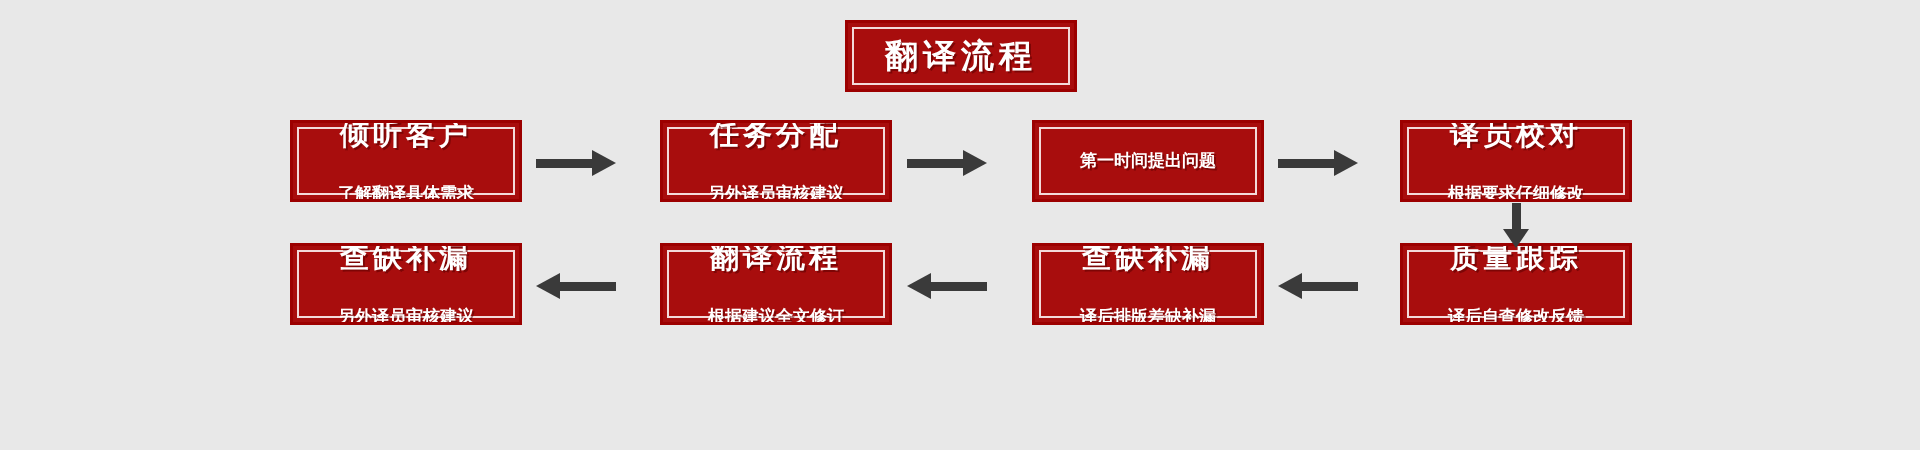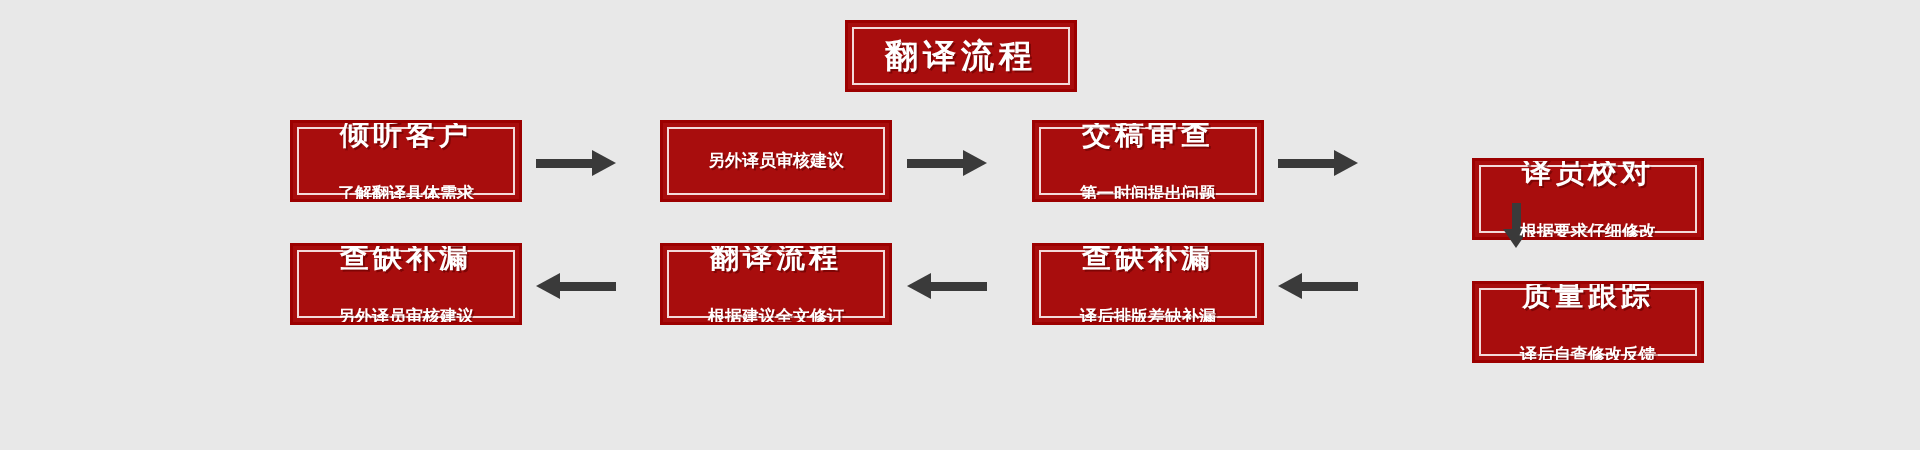--- a/index.html
+++ b/index.html
@@ -89,21 +89,21 @@
   .step .sub {
     font-size: 17px;
   }
 
   .row1 { top: 120px; }
   .row2 { top: 243px; }
 
   .col1 { left: 290px; }
   .col2 { left: 660px; }
   .col3 { left: 1032px; }
-  .col4 { left: 1472px; margin-top: 38px; }
+  .col4 { left: 1400px; }
 
   
   .arrow-h {
     position: absolute;
     height: 26px;
     width: 80px;
   }
   .arrow-h .shaft {
     position: absolute;
     top: 9px;
@@ -167,25 +167,25 @@
   <div class="rbox" id="title-box">
     <div class="ttl">翻译流程</div>
   </div>
 
   <div class="rbox step row1 col1">
     <div class="ttl">倾听客户</div>
     <div class="sub">了解翻译具体需求</div>
   </div>
 
   <div class="rbox step row1 col2">
+    <div class="ttl">任务分配</div>
     <div class="sub">另外译员审核建议</div>
   </div>
 
   <div class="rbox step row1 col3">
-    <div class="ttl">交稿审查</div>
     <div class="sub">第一时间提出问题</div>
   </div>
 
   <div class="rbox step row1 col4">
     <div class="ttl">译员校对</div>
     <div class="sub">根据要求仔细修改</div>
   </div>
 
   <div class="rbox step row2 col1">
     <div class="ttl">查缺补漏</div>

